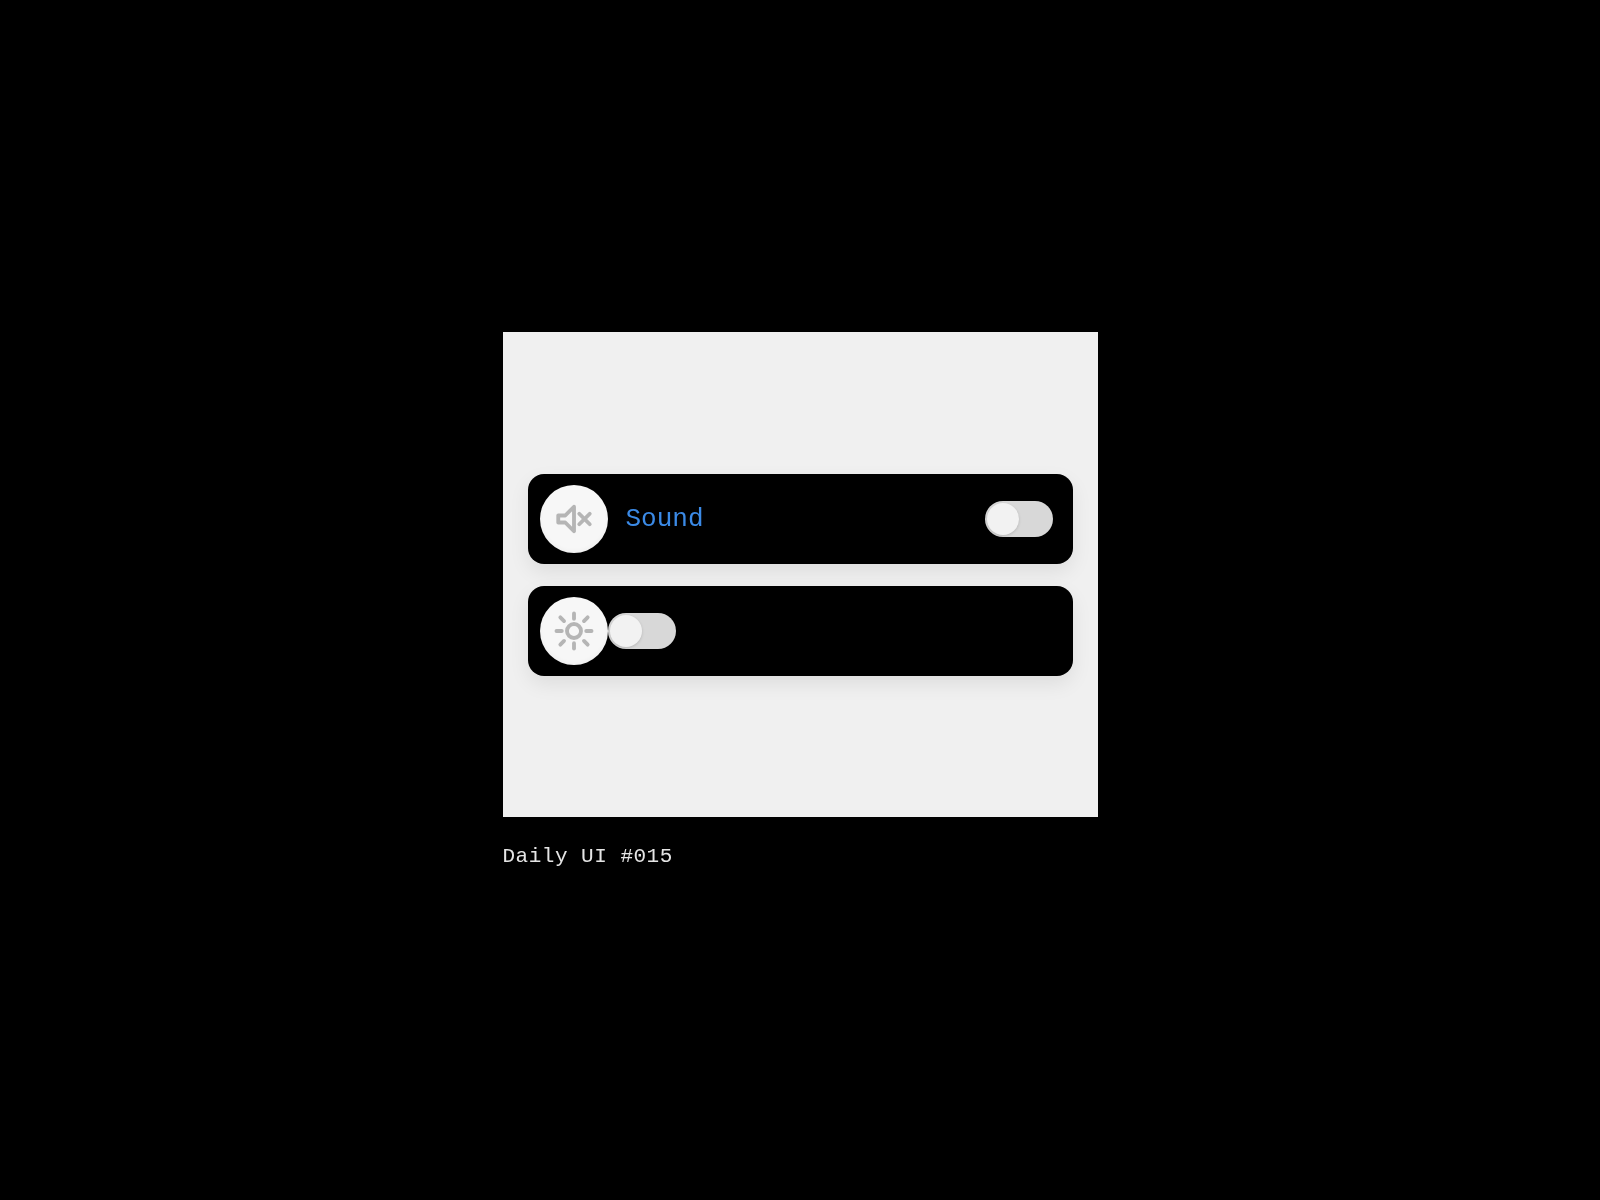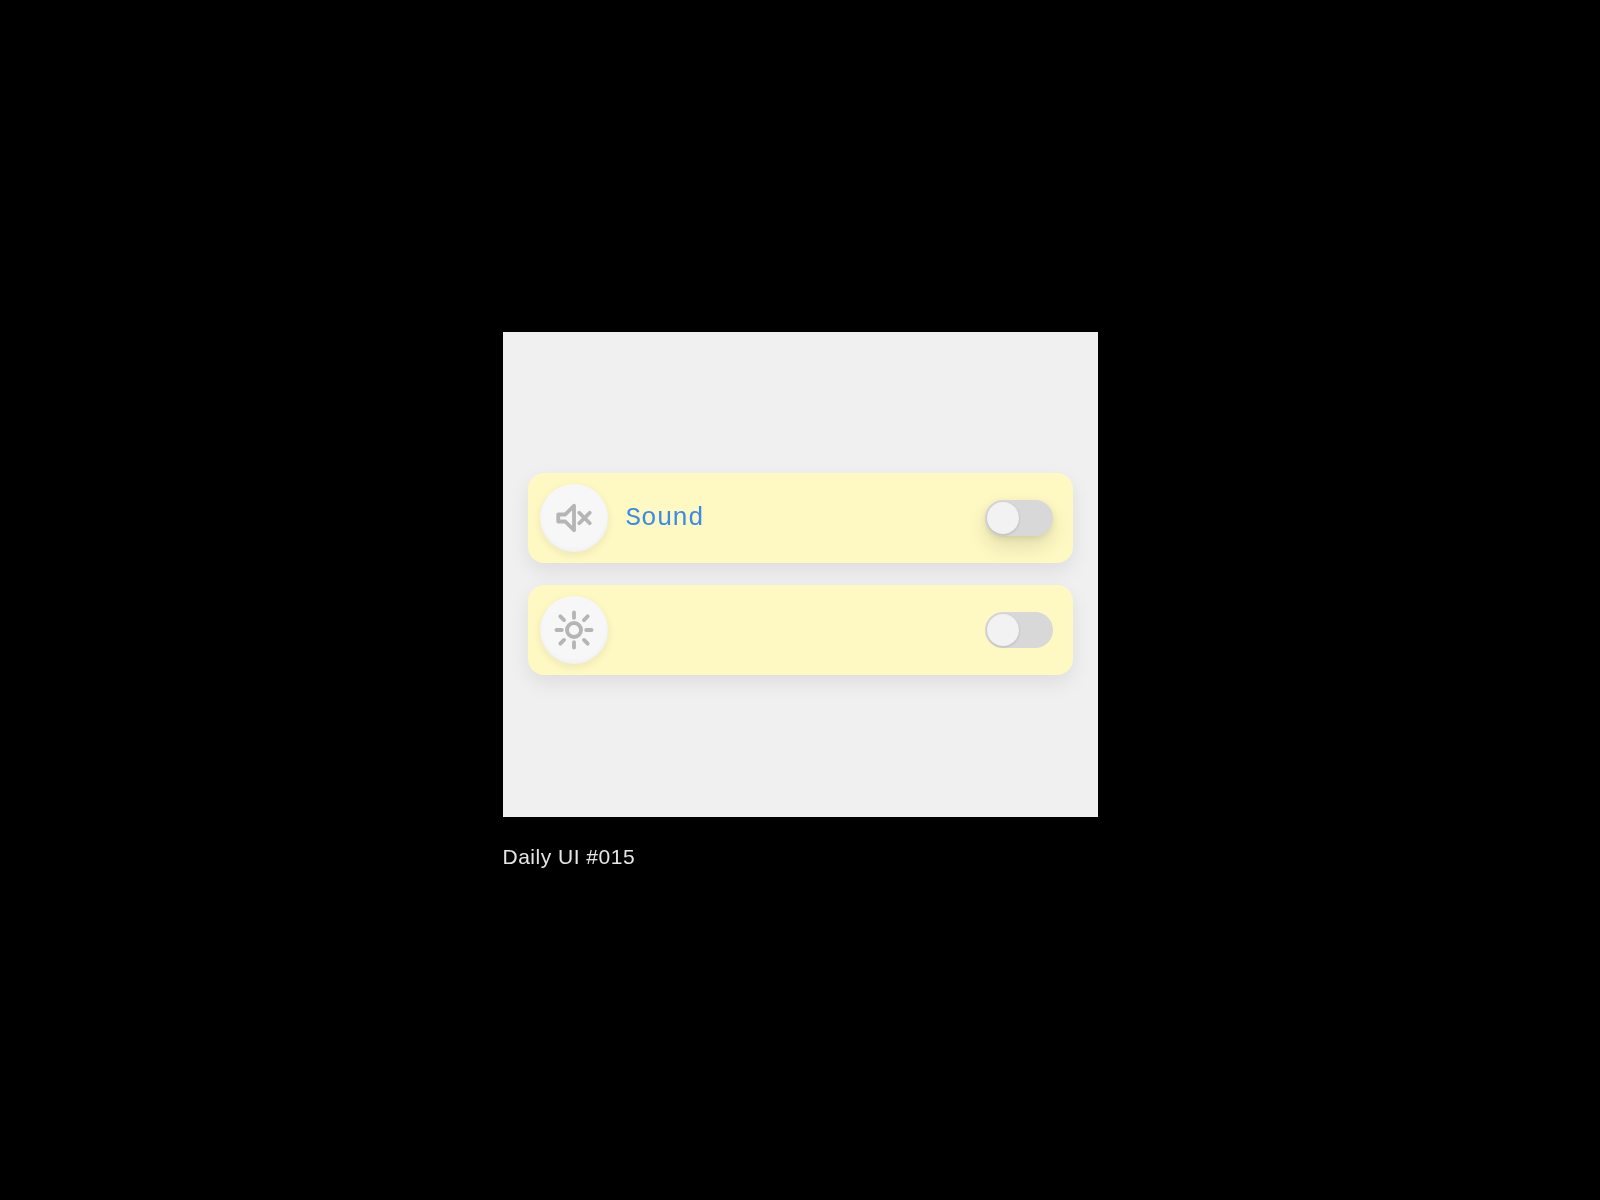--- a/index.html
+++ b/index.html
@@ -24,28 +24,27 @@
       height: 485px;
       background: #f0f0f0;
       display: flex;
       flex-direction: column;
       justify-content: center;
       padding: 0 25px;
       gap: 22px;
     }
     
     .setting-row {
-      background: #fef9c3;
+      background: #000000;
       border-radius: 16px;
       height: 90px;
       display: flex;
       align-items: center;
       padding: 0 20px 0 12px;
       box-shadow: 0 8px 20px rgba(0,0,0,0.08);
-      justify-content: space-between;
     }
     
     .icon-circle {
       width: 68px;
       height: 68px;
       border-radius: 50%;
       background: #f7f7f7;
       display: flex;
       align-items: center;
       justify-content: center;
@@ -94,21 +93,21 @@
     .toggle.raised {
       box-shadow: 0 10px 20px rgba(0,0,0,0.12), 0 2px 6px rgba(0,0,0,0.08);
     }
     
     .caption {
       width: 595px;
       color: #e5e5e5;
       font-size: 21px;
       margin-top: 28px;
       text-align: left;
-      font-family: Liberation Sans, sans-serif;
+      font-family: Liberation Mono, monospace;
       letter-spacing: 0.5px;
     }
   </style>
 </head>
 <body>
 
 <div class="card">
 
   <div class="setting-row">
     <div class="icon-circle">

